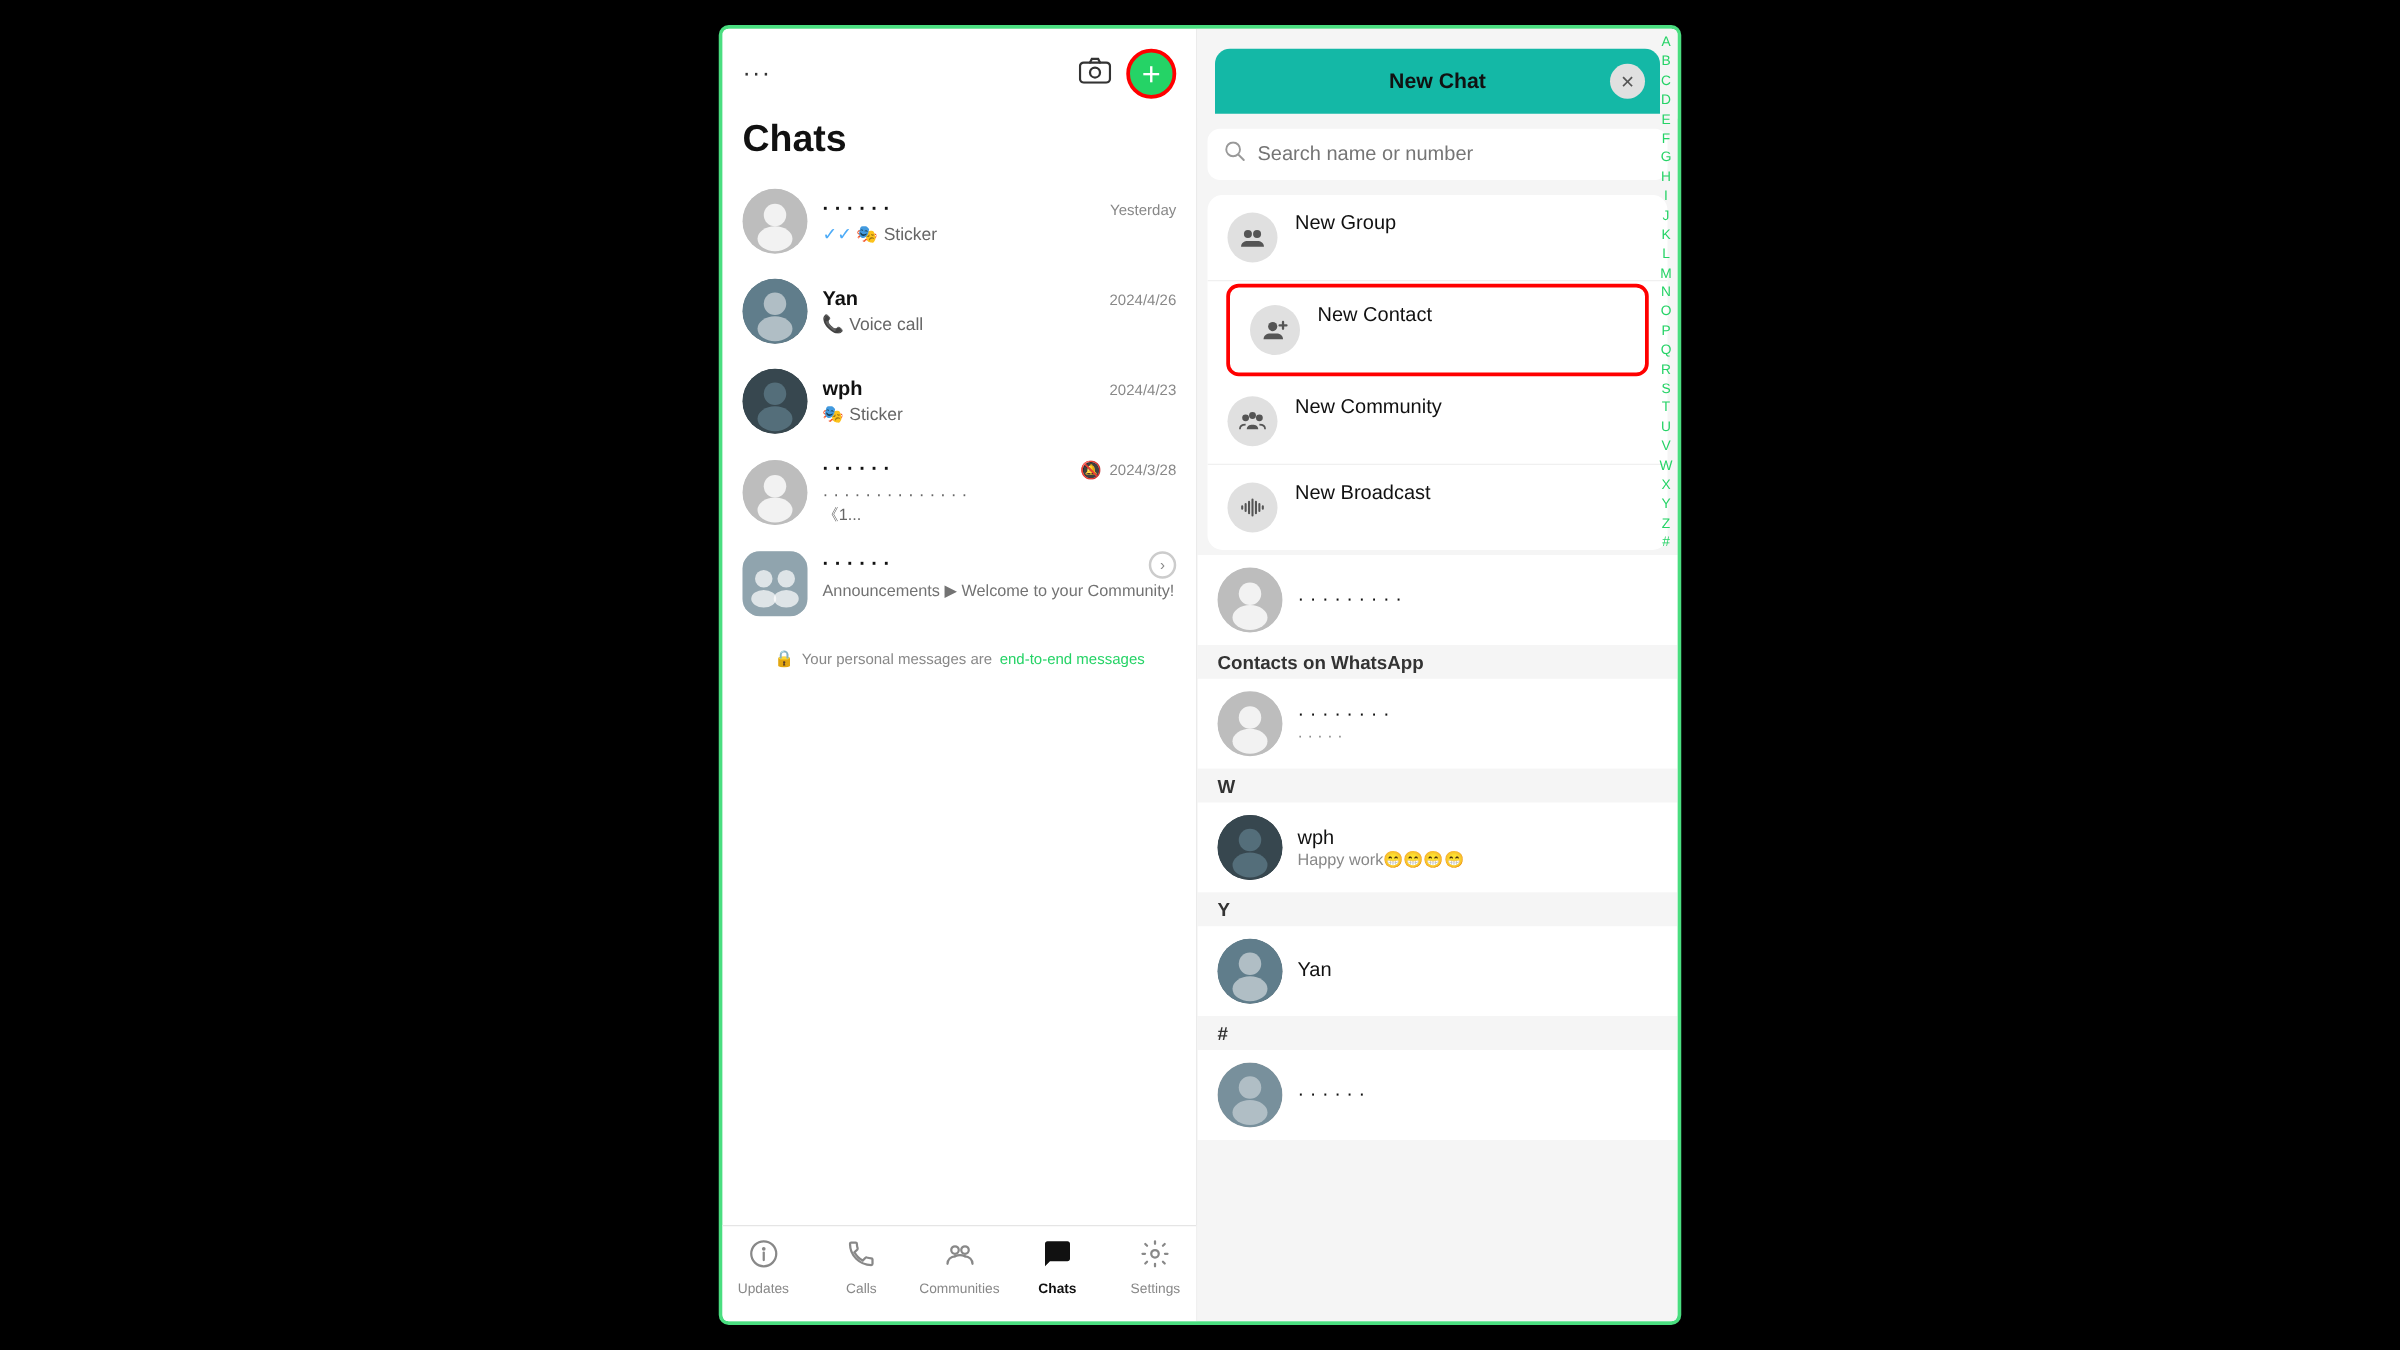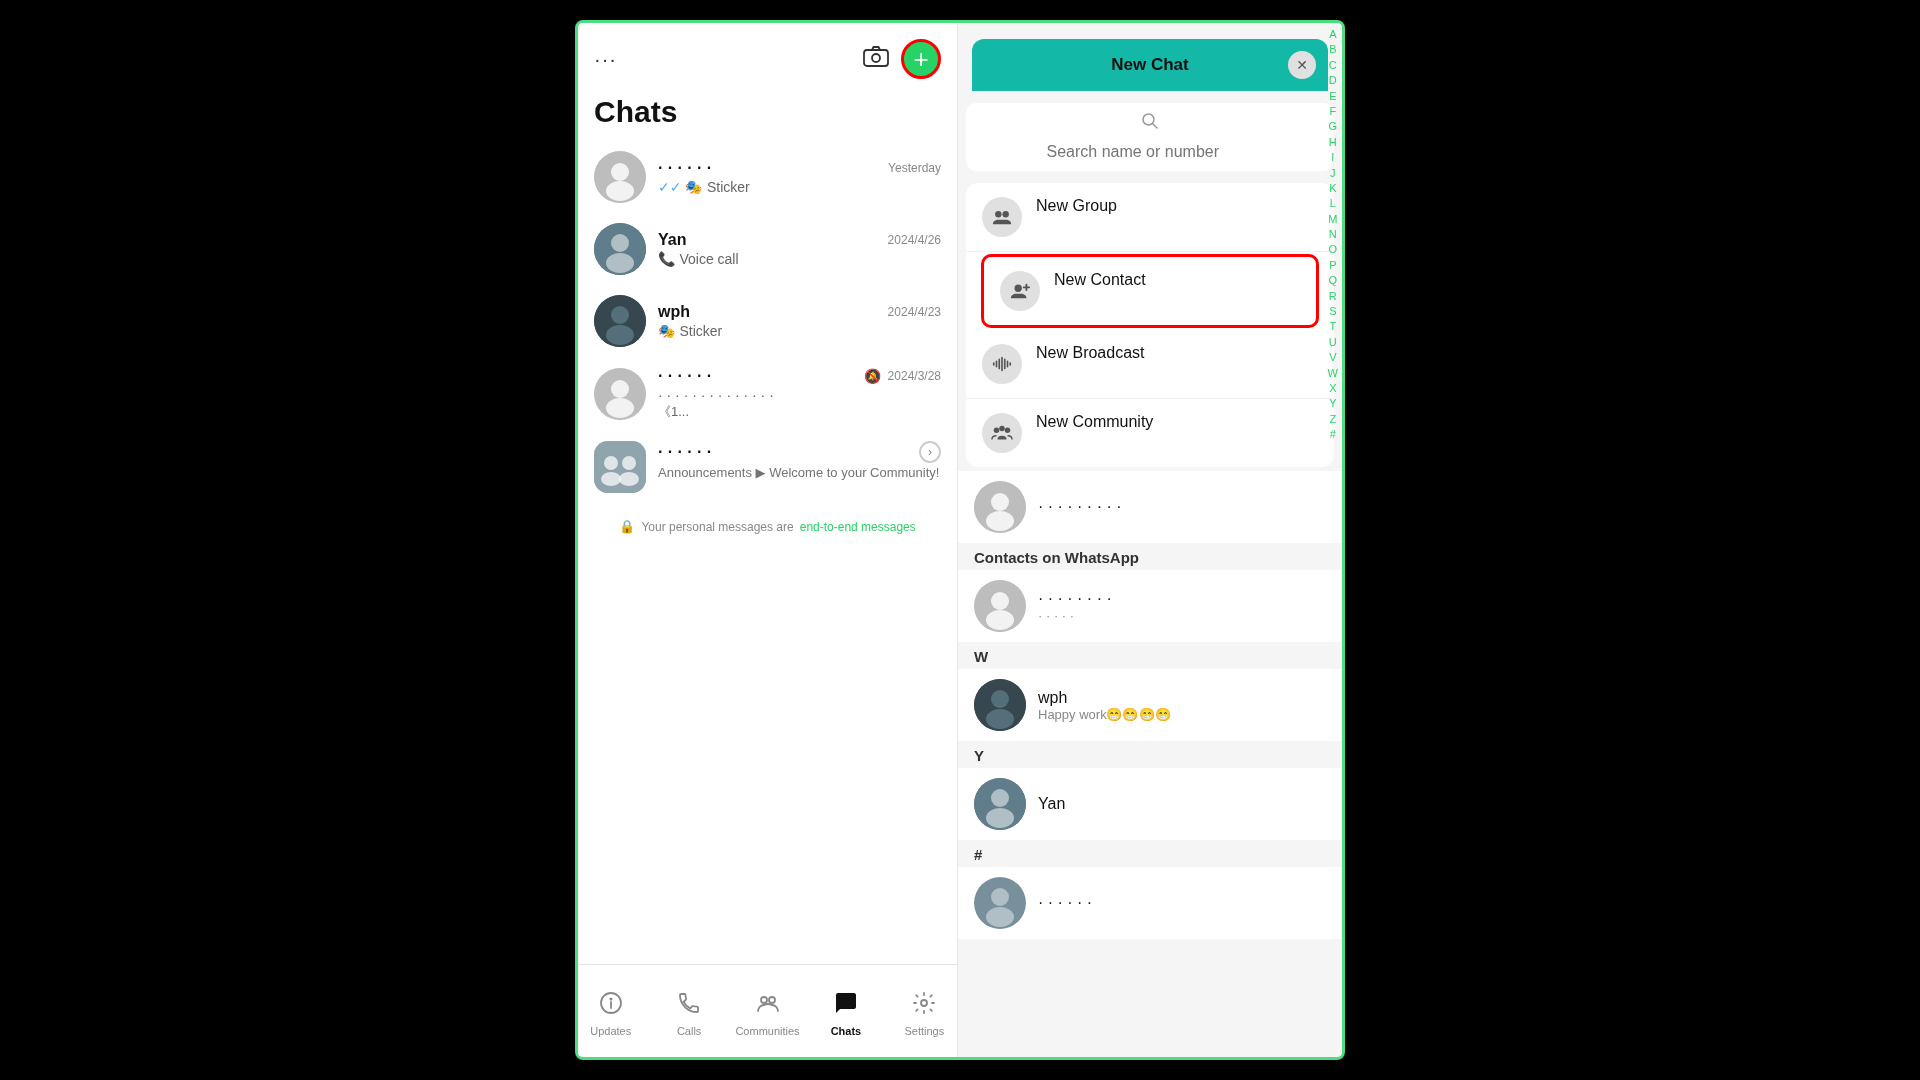--- a/index.html
+++ b/index.html
@@ -199,21 +199,21 @@
 
     .encrypted-msg a {
       color: #25D366;
       text-decoration: none;
     }
 
     
     .bottom-nav {
       display: flex;
       border-top: 1px solid #e5e5e5;
-      padding: 22px 0 16px;
+      padding: 6px 0 16px;
       background: #fff;
       gap: 13px;
     }
 
     .nav-item {
       flex: 1;
       display: flex;
       flex-direction: column;
       align-items: center;
       gap: 4px;
@@ -285,21 +285,20 @@
     }
 
     .search-bar {
       margin: 8px;
       background: #fff;
       border-radius: 10px;
       display: flex;
       align-items: center;
       padding: 10px 14px;
       gap: 10px;
-      flex-direction: column;
     }
 
     .search-icon {
       color: #999;
       font-size: 16px;
     }
 
     .search-input {
       flex: 1;
       border: none;
@@ -641,38 +640,38 @@
             <line x1="19" y1="5" x2="19" y2="11" stroke="#555" stroke-width="2" stroke-linecap="round"></line>
             <line x1="16" y1="8" x2="22" y2="8" stroke="#555" stroke-width="2" stroke-linecap="round"></line>
           </svg>
         </div>
         <span class="menu-item-label">New Contact</span>
       </div>
 
       <div class="menu-item">
         <div class="menu-icon-circle">
           <svg width="22" height="22" viewBox="0 0 24 24" fill="none">
-            <path d="M3 11v2M6 9v6M9 7v10M12 5v14M15 7v10M18 9v6M21 11v2" stroke="#555" stroke-width="1.8" stroke-linecap="round"></path>
-          </svg>
-        </div>
-        <span class="menu-item-label">New Broadcast</span>
-      </div>
-
-      <div class="menu-item">
-        <div class="menu-icon-circle">
-          <svg width="22" height="22" viewBox="0 0 24 24" fill="none">
             <circle cx="6" cy="9" r="3" fill="#555"></circle>
             <circle cx="12" cy="7" r="3" fill="#555"></circle>
             <circle cx="18" cy="9" r="3" fill="#555"></circle>
             <path d="M1 19c0-2.8 2.2-4 5-4" stroke="#555" stroke-width="1.5" fill="none"></path>
             <path d="M23 19c0-2.8-2.2-4-5-4" stroke="#555" stroke-width="1.5" fill="none"></path>
             <path d="M7 19c0-2.8 2.2-4 5-4s5 1.2 5 4" fill="#555"></path>
           </svg>
         </div>
         <span class="menu-item-label">New Community</span>
+      </div>
+
+      <div class="menu-item">
+        <div class="menu-icon-circle">
+          <svg width="22" height="22" viewBox="0 0 24 24" fill="none">
+            <path d="M3 11v2M6 9v6M9 7v10M12 5v14M15 7v10M18 9v6M21 11v2" stroke="#555" stroke-width="1.8" stroke-linecap="round"></path>
+          </svg>
+        </div>
+        <span class="menu-item-label">New Broadcast</span>
       </div>
     </div>
 
     <div class="contacts-list">
 
 
       <div class="contact-item">
         <div class="avatar">
           <svg viewBox="0 0 52 52" fill="none">
             <circle cx="26" cy="26" r="26" fill="#bdbdbd"></circle>

